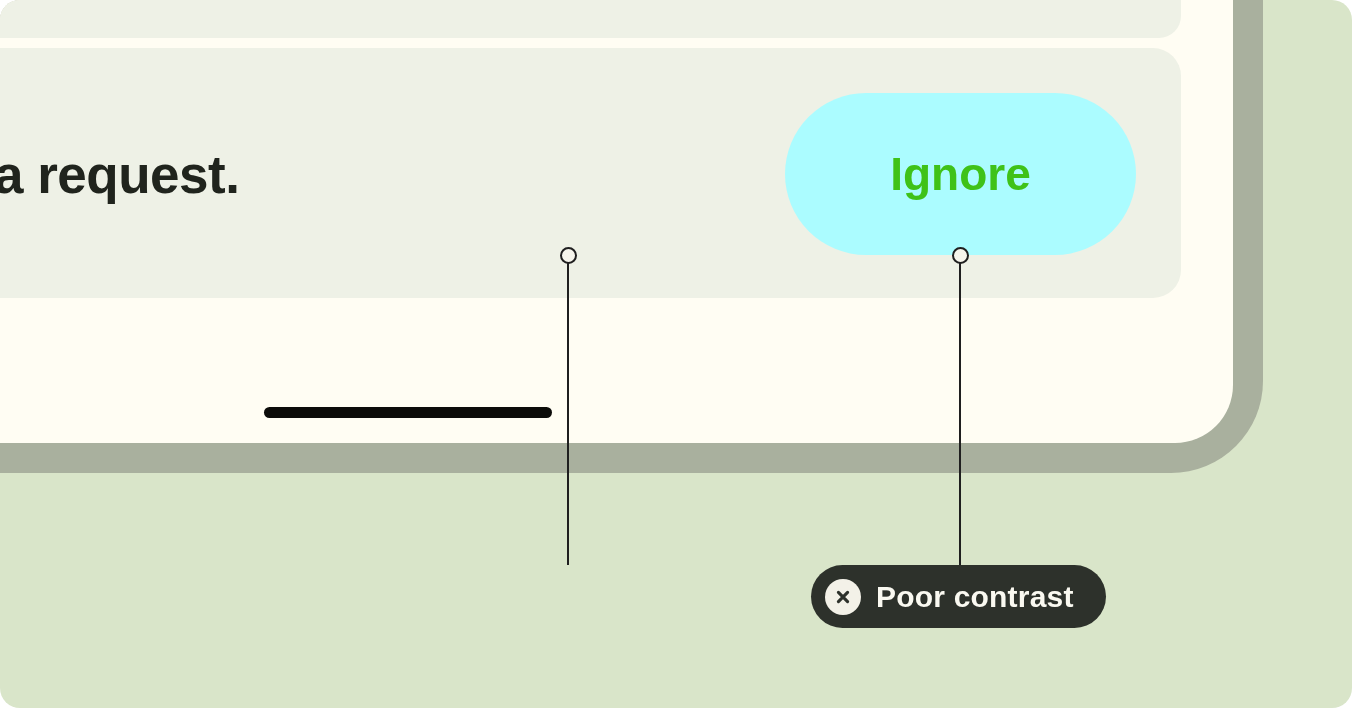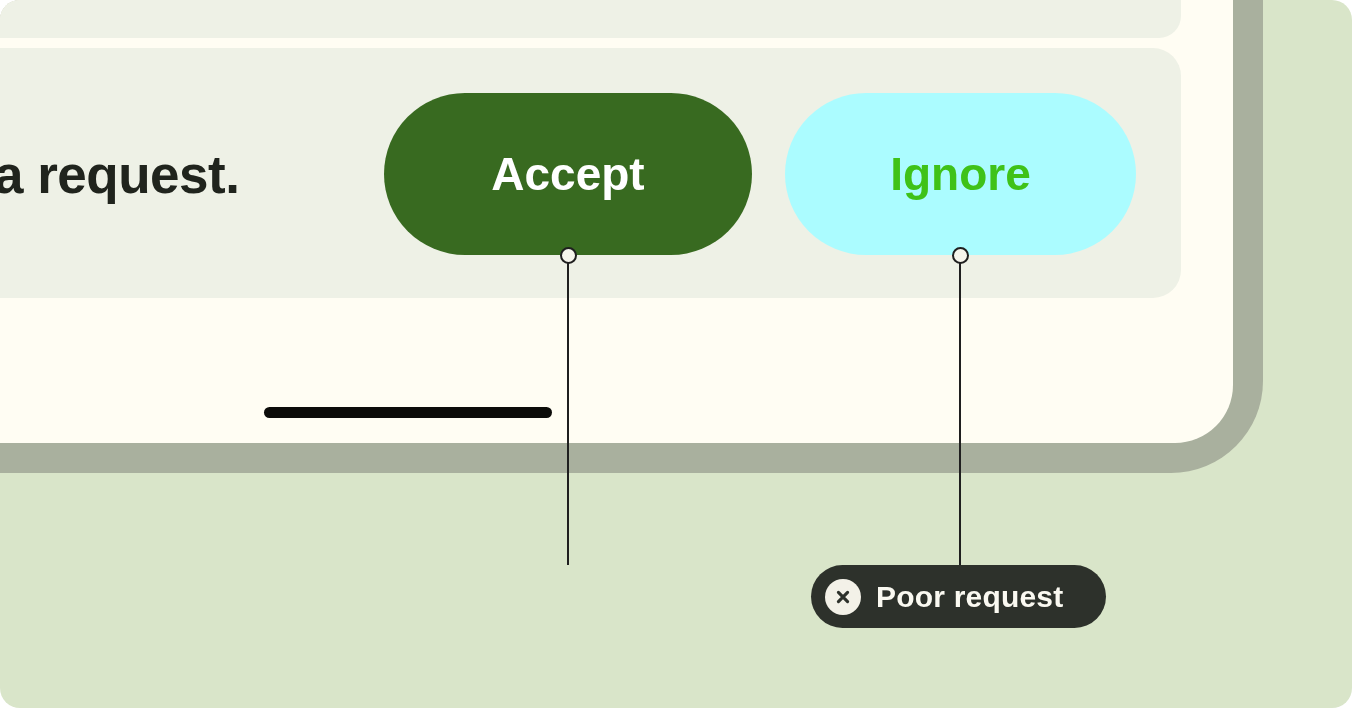--- a/index.html
+++ b/index.html
@@ -158,38 +158,35 @@
 <div class="stage">
 
   <div class="phone-frame"></div>
   <div class="phone-screen"></div>
 
   <div class="card-top"></div>
   <div class="card-main"></div>
 
   <div class="message-text">a request.</div>
 
-  <button class="pill-button accept-button">
-    <span>Accept</span>
-  </button>
 
   <button class="pill-button ignore-button">
     <span>Ignore</span>
   </button>
 
   <div class="home-indicator"></div>
 
   <div class="leader-line l1"></div>
   <div class="leader-line l2"></div>
   <div class="leader-dot d1"></div>
   <div class="leader-dot d2"></div>
 
 
   <div class="chip c2">
     <span class="chip-icon">
       <svg width="22" height="22" viewBox="0 0 24 24" fill="none">
         <path d="M7 7 L17 17 M17 7 L7 17" stroke="#2d312b" stroke-width="3.4" stroke-linecap="round" stroke-linejoin="round"></path>
       </svg>
     </span>
-    <span class="chip-label">Poor request</span>
+    <span class="chip-label">Poor contrast</span>
   </div>
 
 </div>
 
 </body></html>

